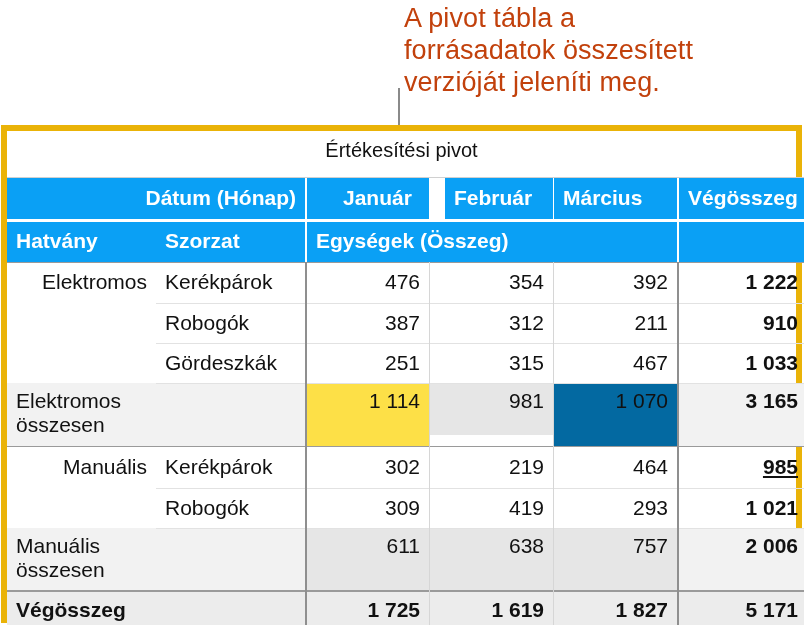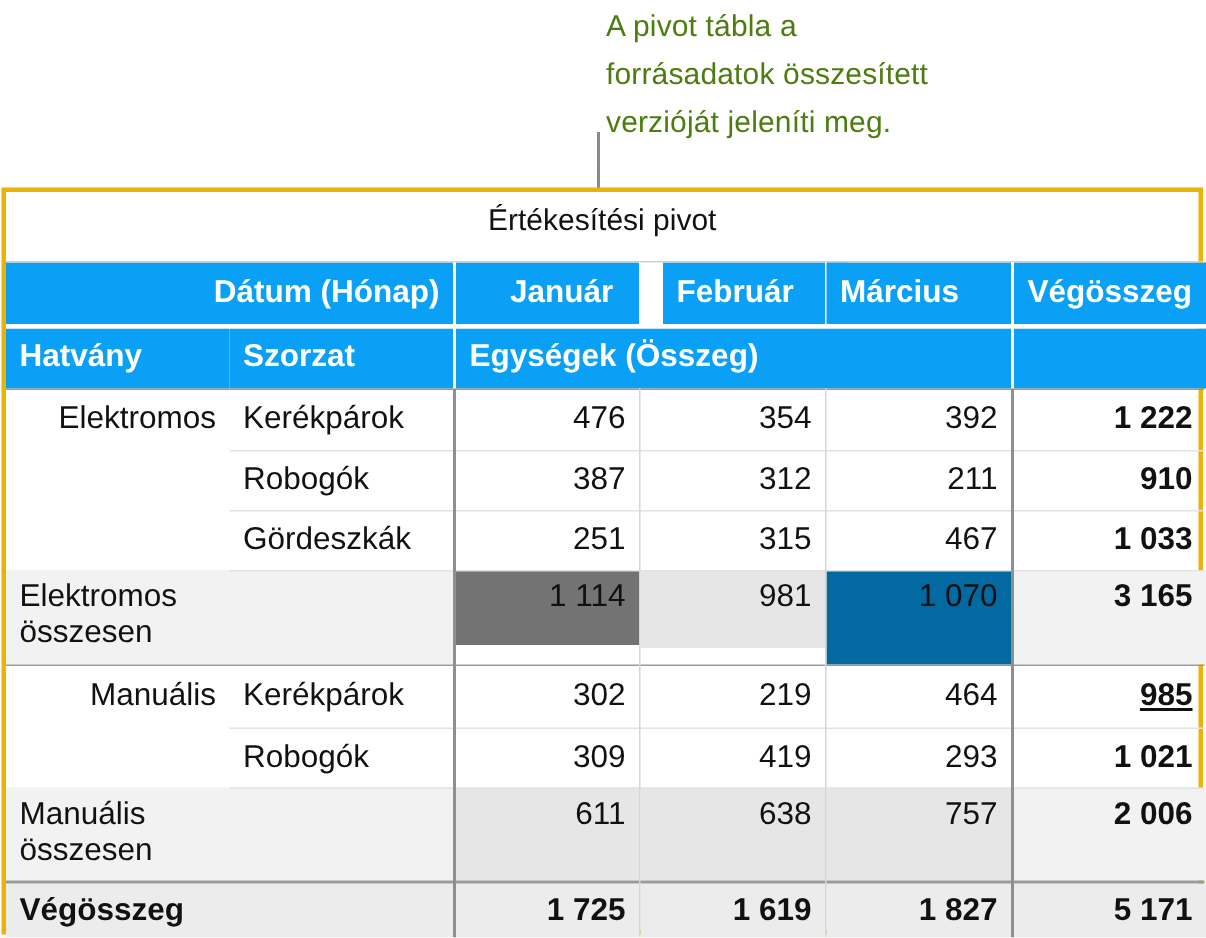--- a/index.html
+++ b/index.html
@@ -1,23 +1,23 @@
 <!DOCTYPE html>
 <html><head>
 <meta charset="utf-8">
 <style>
   html, body { margin: 0; padding: 0; background: #ffffff; }
   body { width: 804px; height: 625px; position: relative; overflow: hidden;
          font-family: "Liberation Sans", "DejaVu Sans", sans-serif; color: #111; }
   .callout { position: absolute; left: 404px; top: 2px; width: 400px;
-             font-size: 20px; line-height: 32px; color: #4d7c0f; letter-spacing: 0.1px; }
+             font-size: 27px; line-height: 32px; color: #c2410c; letter-spacing: 0.1px; }
   .callout div { white-space: nowrap; }
   .callout-line { position: absolute; left: 398px; top: 88px; width: 2px; height: 38px; background: #8a8a8a; }
   .tbl { position: absolute; left: 1px; top: 125px; width: 801px; height: 498px;
-         border: 3px solid #eab308; box-sizing: border-box; }
+         border: 6px solid #eab308; box-sizing: border-box; }
   .title { position: absolute; left: 0; top: 0; width: 100%; height: 47px;
            text-align: center; font-size: 20px; line-height: 38px; color: #111; }
   .cell { position: absolute; box-sizing: border-box; font-size: 21px; padding: 0 9px; white-space: nowrap; }
   .hdr { background: #0aa0f5; color: #fff; font-weight: bold; }
   .r { text-align: right; }
   .b { font-weight: bold; }
   .vsep { position: absolute; width: 1px; }
   .hsep { position: absolute; height: 1px; }
 </style>
 </head>
@@ -61,21 +61,21 @@
   <div class="cell" style="left:149px;top:212px;width:149px;height:40px;line-height:40px;">Gördeszkák</div>
   <div class="cell r" style="left:300px;top:212px;width:122px;height:40px;line-height:40px;">251</div>
   <div class="cell r" style="left:423px;top:212px;width:123px;height:40px;line-height:40px;">315</div>
   <div class="cell r" style="left:547px;top:212px;width:123px;height:40px;line-height:40px;">467</div>
   <div class="cell r b" style="left:672px;top:212px;width:128px;height:40px;line-height:40px;">1 033</div>
 
   <div class="cell" style="left:0;top:252px;width:298px;height:63px;background:#f2f2f2;line-height:24px;padding-top:6px;">
     <div>Elektromos</div>
     <div>összesen</div>
   </div>
-  <div class="cell r" style="left:300px;top:252px;width:122px;height:50px;background:#737373;line-height:36px;">1 114</div>
+  <div class="cell r" style="left:300px;top:252px;width:122px;height:64px;background:#fde047;line-height:36px;">1 114</div>
   <div class="cell r" style="left:423px;top:252px;width:123px;height:52px;background:#e6e6e6;line-height:36px;">981</div>
   <div class="cell r" style="left:547px;top:252px;width:123px;height:63px;background:#0369a1;line-height:36px;">1 070</div>
   <div class="cell r b" style="left:672px;top:252px;width:128px;height:63px;background:#f2f2f2;line-height:36px;">3 165</div>
 
   <div class="cell r" style="left:0;top:316px;width:149px;height:41px;line-height:40px;">Manuális</div>
 
   <div class="cell" style="left:149px;top:316px;width:149px;height:41px;line-height:40px;">Kerékpárok</div>
   <div class="cell r" style="left:300px;top:316px;width:122px;height:41px;line-height:40px;">302</div>
   <div class="cell r" style="left:423px;top:316px;width:123px;height:41px;line-height:40px;">219</div>
   <div class="cell r" style="left:547px;top:316px;width:123px;height:41px;line-height:40px;">464</div>

